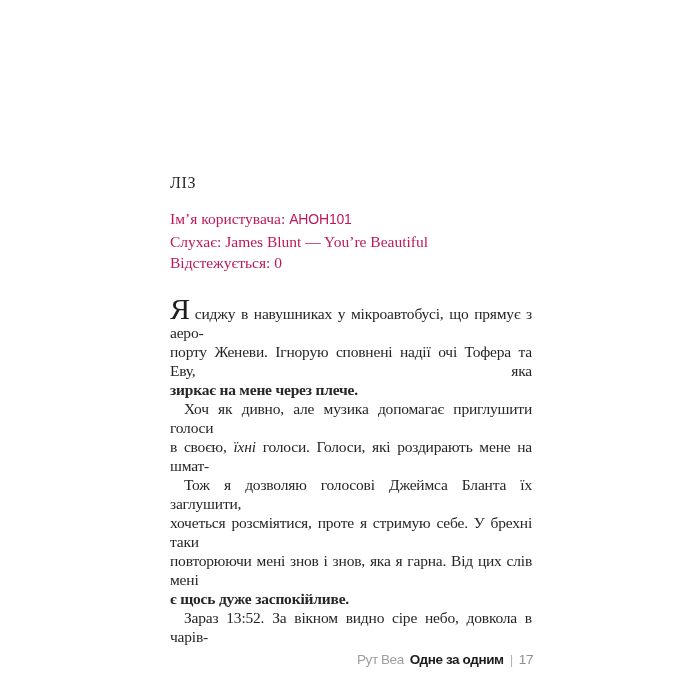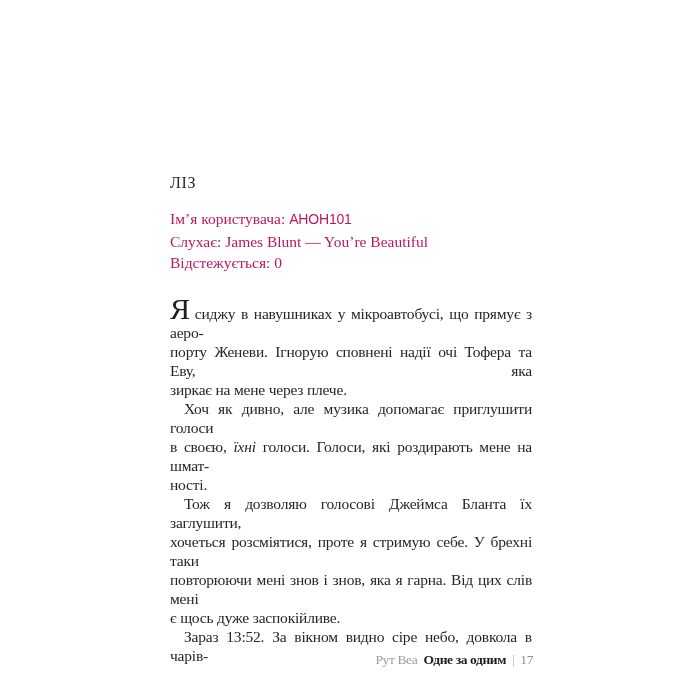--- a/index.html
+++ b/index.html
@@ -48,36 +48,36 @@
     font-size: 15.5px;
     line-height: 19px;
     letter-spacing: -0.2px;
     color: #262626;
   }
   .line {
     text-align: justify;
     text-align-last: justify;
     white-space: normal;
   }
-  .line.end { text-align-last: left; }
+  .line.end { text-align-last: left; font-weight: bold; }
   .line.indent { text-indent: 14px; }
   .dropcap {
     font-size: 30px;
     line-height: 0;
     margin-right: 5px;
     color: #1e1e1e;
   }
   .it { font-style: italic; }
   .footer {
     position: absolute;
     left: 170px;
     top: 652px;
     width: 363px;
     text-align: right;
-    font-family: Liberation Serif, serif;
+    font-family: Liberation Sans, sans-serif;
     font-size: 13.5px;
     letter-spacing: -0.4px;
     white-space: nowrap;
   }
   .f-author { color: #9e9e9e; }
   .f-title { color: #1c1c1c; font-weight: 700; margin-left: 6px; }
   .f-sep { color: #b5b5b5; margin-left: 6px; font-weight: 300; }
   .f-num { color: #8f8f8f; margin-left: 6px; }
 </style>
 </head>
@@ -98,21 +98,20 @@
       <span>Відстежується:</span><span class="v-plain">0</span>
     </div>
   </div>
 
   <div class="bodytext">
       <div class="line"><span class="dropcap">Я</span><span>сиджу в навушниках у мікроавтобусі, що прямує з аеро-</span></div>
       <div class="line"><span>порту Женеви. Ігнорую сповнені надії очі Тофера та Еву, яка</span></div>
       <div class="line end"><span>зиркає на мене через плече.</span></div>
       <div class="line indent"><span>Хоч як дивно, але музика допомагає приглушити голоси</span></div>
       <div class="line"><span>в своєю, </span><span class="it">їхні</span><span> голоси. Голоси, які роздирають мене на шмат-</span></div>
-      <div class="line end"><span>ності.</span></div>
       <div class="line indent"><span>Тож я дозволяю голосові Джеймса Бланта їх заглушити,</span></div>
       <div class="line"><span>хочеться розсміятися, проте я стримую себе. У брехні таки</span></div>
       <div class="line"><span>повторюючи мені знов і знов, яка я гарна. Від цих слів мені</span></div>
       <div class="line end"><span>є щось дуже заспокійливе.</span></div>
       <div class="line indent"><span>Зараз 13:52. За вікном видно сіре небо, довкола в чарів-</span></div>
     </div>
 
   <div class="footer">
     <span class="f-author">Рут Веа</span><span class="f-title">Одне за одним</span><span class="f-sep">|</span><span class="f-num">17</span>
   </div>

